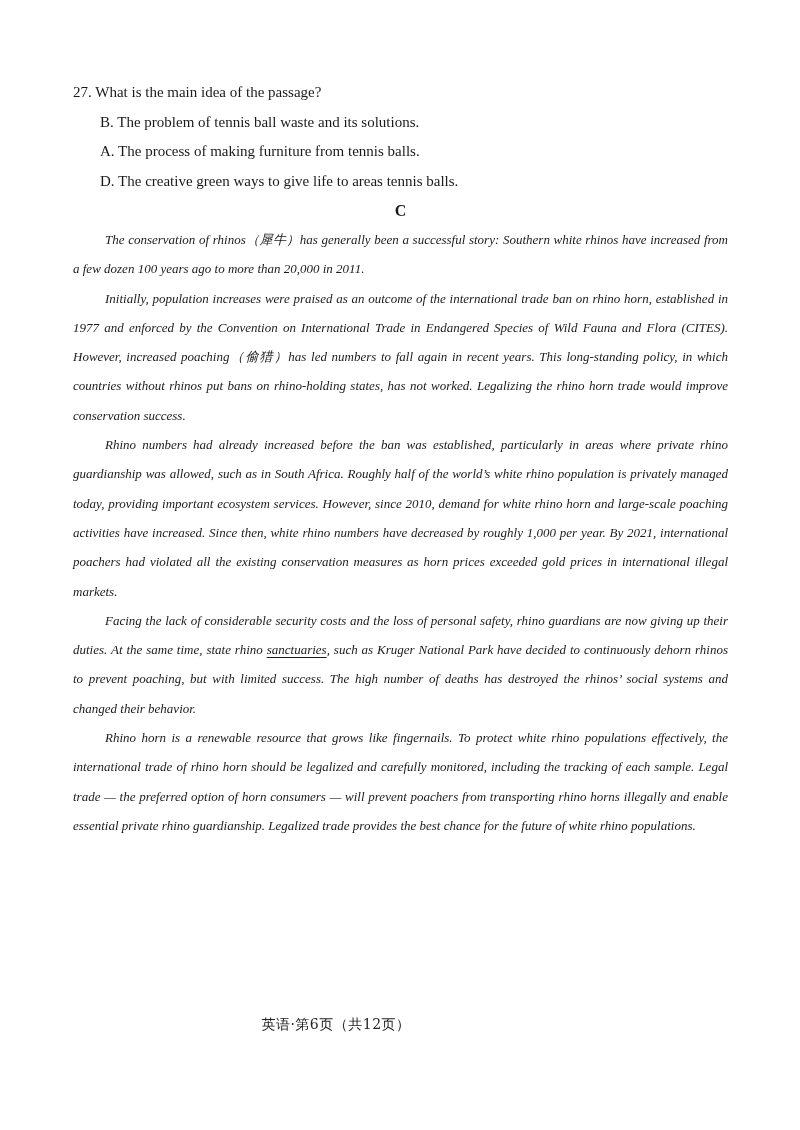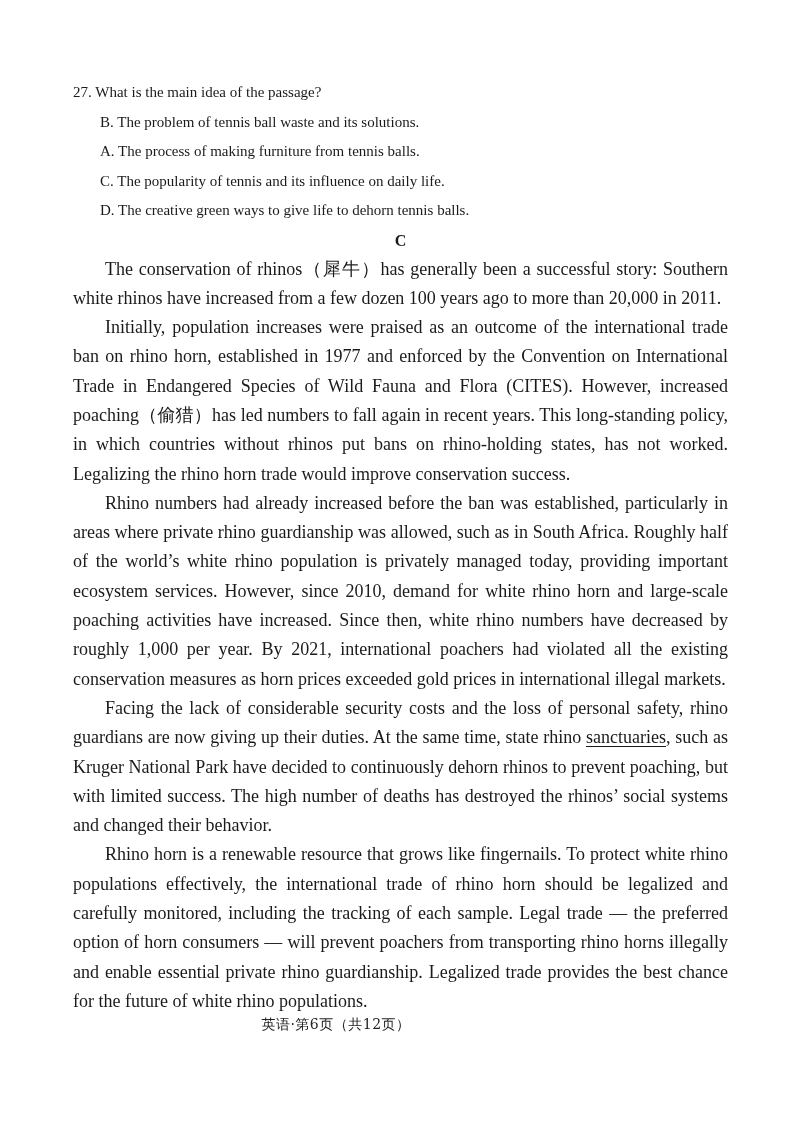--- a/index.html
+++ b/index.html
@@ -34,25 +34,26 @@
       padding-left: 27px;
     }
     .section-letter {
       text-align: center;
       font-weight: bold;
       font-size: 16px;
       line-height: 28px;
       margin: 1px 0 0 0;
     }
     .para {
-      font-size: 18px;
+      font-size: 13px;
       line-height: 29.3px;
       text-indent: 32px;
       text-align: justify;
       margin: 0;
+      font-style: italic;
     }
     .underline {
       text-decoration: underline;
       text-underline-offset: 3px;
     }
     .footer {
       position: absolute;
       top: 1016px;
       left: 0;
       width: 672px;
@@ -75,26 +76,22 @@
     </p>
     <p class="q-option">
       <span>B.</span>
       <span>The problem of tennis ball waste and its solutions.</span>
     </p>
     <p class="q-option">
       <span>A.</span>
       <span>The process of making furniture from tennis balls.</span>
     </p>
     <p class="q-option">
-      <span>C.</span>
-      <span>The popularity of tennis and its influence on daily life.</span>
-    </p>
-    <p class="q-option">
       <span>D.</span>
-      <span>The creative green ways to give life to dehorn tennis balls.</span>
+      <span>The creative green ways to give life to areas tennis balls.</span>
     </p>
   </div>
 
   <div class="section-letter">C</div>
 
   <div class="passage">
     <p class="para">The conservation of rhinos（犀牛）has generally been a successful story: Southern white rhinos have increased from a few dozen 100 years ago to more than 20,000 in 2011.</p>
     <p class="para">Initially, population increases were praised as an outcome of the international trade ban on rhino horn, established in 1977 and enforced by the Convention on International Trade in Endangered Species of Wild Fauna and Flora (CITES). However, increased poaching（偷猎）has led numbers to fall again in recent years. This long-standing policy, in which countries without rhinos put bans on rhino-holding states, has not worked. Legalizing the rhino horn trade would improve conservation success.</p>
     <p class="para">Rhino numbers had already increased before the ban was established, particularly in areas where private rhino guardianship was allowed, such as in South Africa. Roughly half of the world’s white rhino population is privately managed today, providing important ecosystem services. However, since 2010, demand for white rhino horn and large-scale poaching activities have increased. Since then, white rhino numbers have decreased by roughly 1,000 per year. By 2021, international poachers had violated all the existing conservation measures as horn prices exceeded gold prices in international illegal markets.</p>
     <p class="para"><span>Facing the lack of considerable security costs and the loss of personal safety, rhino guardians are now giving up their duties. At the same time, state rhino </span><span class="underline">sanctuaries</span><span>, such as Kruger National Park have decided to continuously dehorn rhinos to prevent poaching, but with limited success. The high number of deaths has destroyed the rhinos’ social systems and changed their behavior.</span></p>

